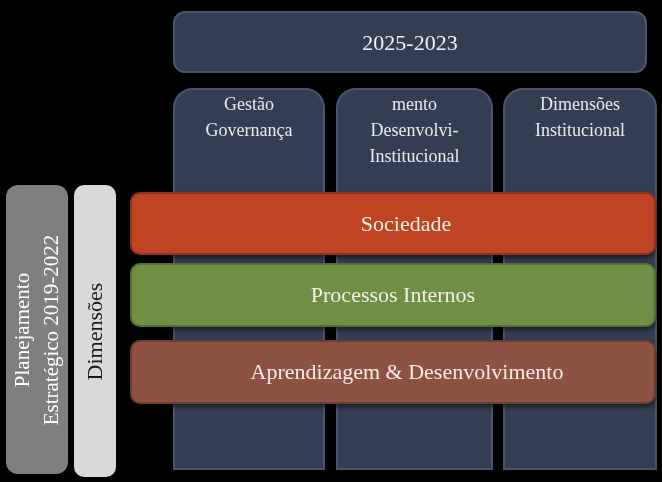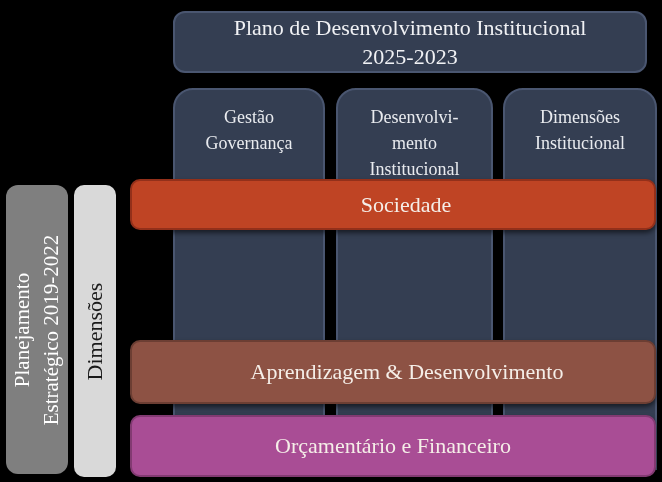--- a/index.html
+++ b/index.html
@@ -39,21 +39,21 @@
     height: 382px;
     border-radius: 20px 20px 0 0;
     border: 2px solid transparent;
     box-sizing: border-box;
     z-index: 1;
   }
   .pillar.p1 { left: 173px; width: 152px; }
   .pillar.p2 { left: 336px; width: 157px; }
   .pillar.p3 { left: 503px; width: 154px; }
   .pillar .pillar-label {
-    padding-top: 14px;
+    padding-top: 1px;
     text-align: center;
   }
   .pillar .line {
     color: #E9EBEF;
     font-size: 18px;
     line-height: 26px;
     white-space: nowrap;
   }
 
   
@@ -66,21 +66,21 @@
     box-sizing: border-box;
     display: flex; align-items: center; justify-content: center;
     z-index: 2;
     box-shadow: 0 3px 5px rgba(0,0,0,0.55);
   }
   .bar .bar-label {
     color: #F5EEE8;
     font-size: 22px;
     white-space: nowrap;
   }
-  .bar.b1 { top: 179px; height: 51px; padding-left: 26px; }
+  .bar.b1 { top: 192px; height: 63px; padding-left: 26px; }
   .bar.b2 { top: 263px; height: 64px; }
   .bar.b3 { top: 340px; height: 64px; padding-left: 28px; }
   .bar.b4 { top: 415px; height: 62px; }
 
   
   .side-box {
     position: absolute;
     top: 185px;
     border-radius: 12px;
     box-sizing: border-box;
@@ -99,52 +99,51 @@
     white-space: nowrap;
   }
   .side-box.dimensoes .vtext .line { font-size: 22px; }
 </style>
 </head>
 <body>
 
 <div class="canvas">
 
   <div class="title-box" style="background-color: rgb(52, 62, 82); border-color: rgb(74, 86, 112);">
-    <div class="line">Plano de Desenvolvimento Institucional</div>
     <div class="line">2025-2023</div>
   </div>
 
   <div class="pillar p1" style="background-color: rgb(52, 62, 82); border-color: rgb(74, 86, 112);">
     <div class="pillar-label">
       <div class="line">Gestão</div>
       <div class="line">Governança</div>
     </div>
   </div>
   <div class="pillar p2" style="background-color: rgb(52, 62, 82); border-color: rgb(74, 86, 112);">
     <div class="pillar-label">
+      <div class="line">mento</div>
       <div class="line">Desenvolvi-</div>
-      <div class="line">mento</div>
       <div class="line">Institucional</div>
     </div>
   </div>
   <div class="pillar p3" style="background-color: rgb(52, 62, 82); border-color: rgb(74, 86, 112);">
     <div class="pillar-label">
       <div class="line">Dimensões</div>
       <div class="line">Institucional</div>
     </div>
   </div>
 
   <div class="bar b1" style="background-color: rgb(191, 68, 36); border-color: rgb(147, 48, 26);">
     <span class="bar-label">Sociedade</span>
   </div>
+  <div class="bar b2" style="background-color: rgb(110, 143, 68); border-color: rgb(84, 111, 51);">
+    <span class="bar-label">Processos Internos</span>
+  </div>
   <div class="bar b3" style="background-color: rgb(141, 82, 68); border-color: rgb(108, 62, 51);">
     <span class="bar-label">Aprendizagem &amp; Desenvolvimento</span>
-  </div>
-  <div class="bar b4" style="background-color: rgb(169, 77, 149); border-color: rgb(130, 58, 114);">
-    <span class="bar-label">Orçamentário e Financeiro</span>
   </div>
 
   <div class="side-box planejamento" style="background-color: rgb(127, 127, 127); border-color: rgb(140, 140, 140);">
     <div class="vtext" style="color: rgb(255, 255, 255);">
       <div class="line">Planejamento</div>
       <div class="line">Estratégico 2019-2022</div>
     </div>
   </div>
   <div class="side-box dimensoes" style="background-color: rgb(217, 217, 217); border-color: rgb(200, 200, 200);">
     <div class="vtext" style="color: rgb(26, 26, 26);">

